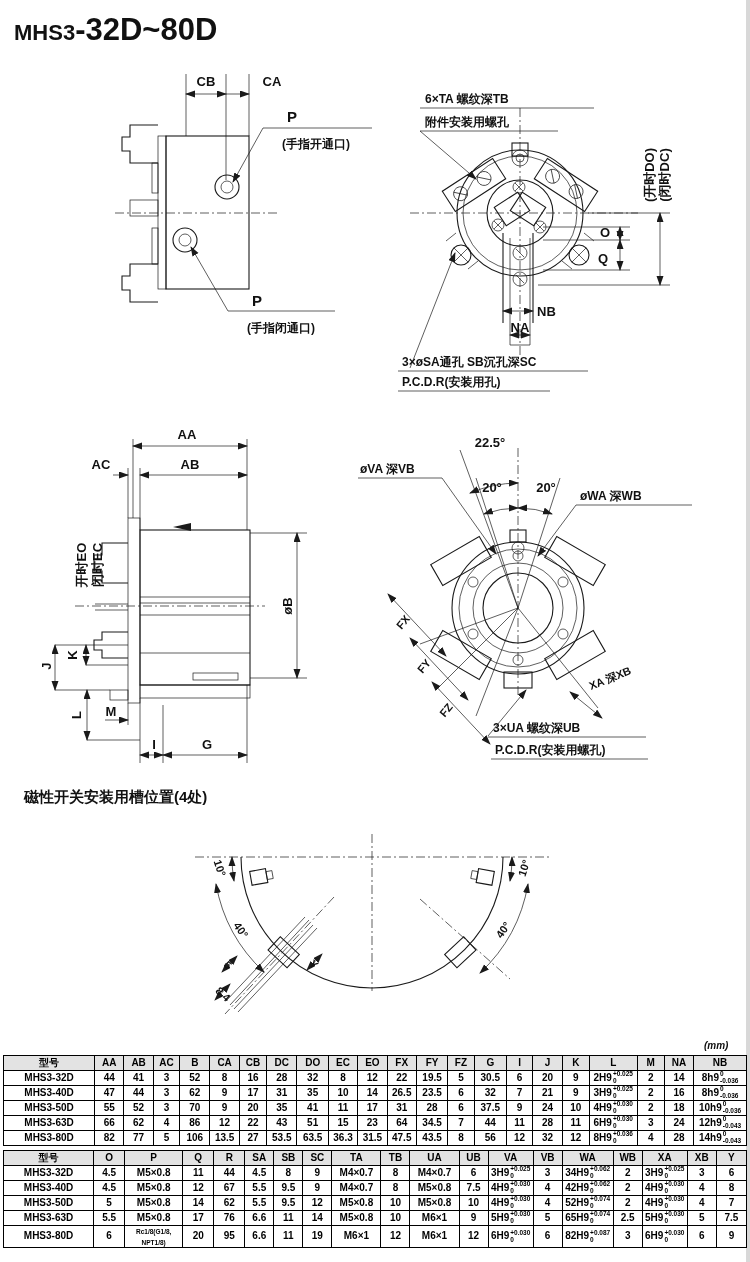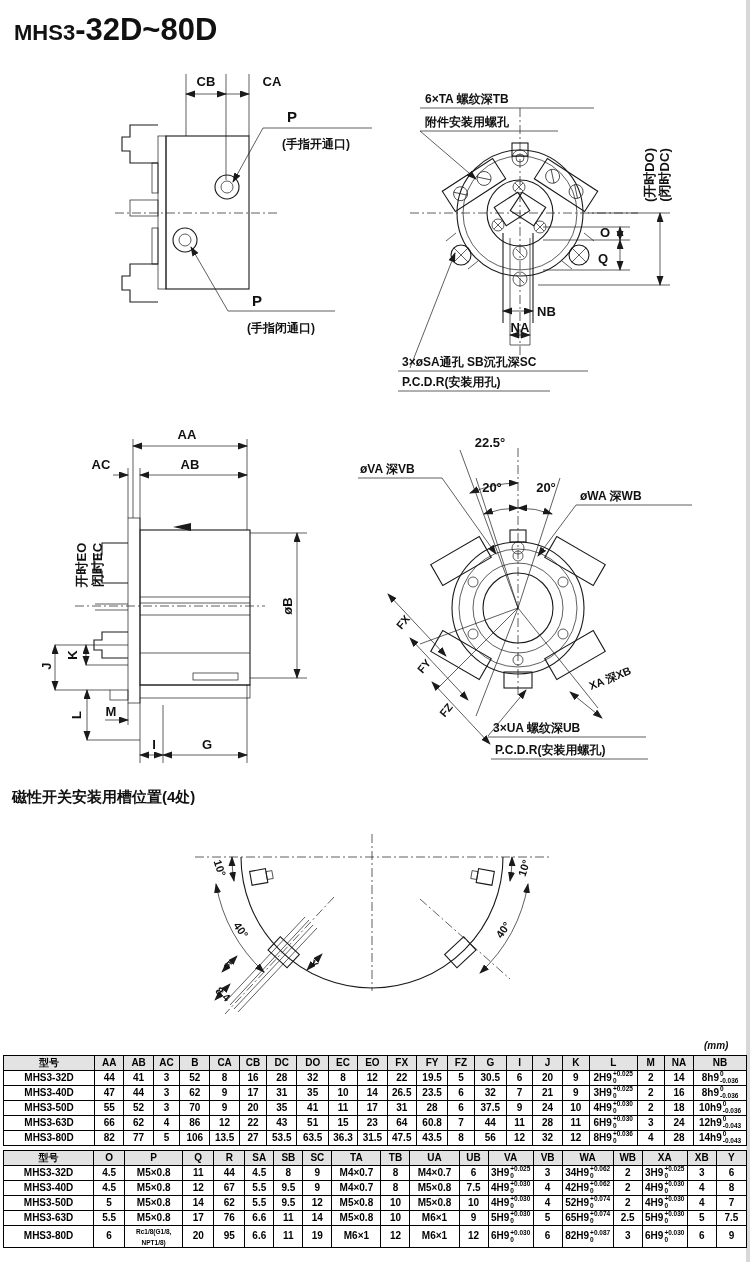--- a/index.html
+++ b/index.html
@@ -2,21 +2,21 @@
 <html><head>
 <meta charset="utf-8">
 <style>
   html,body{margin:0;padding:0;background:#fff;}
   .page{position:relative;width:750px;height:1262px;background:#ffffff;
         font-family:"Liberation Sans",sans-serif;color:#111;overflow:hidden;}
   .edge-strip{position:absolute;top:0;right:0;width:4px;height:100%;background:#d8d8d8;}
   .title{position:absolute;left:14px;top:12px;font-weight:bold;white-space:nowrap;}
   .title .pre{font-size:22px;letter-spacing:0px;}
   .title .main{font-size:31px;}
-  .section-title{position:absolute;left:12px;top:788px;font-size:15px;font-weight:bold;}
+  .section-title{position:absolute;left:24px;top:788px;font-size:15px;font-weight:bold;}
   .unit-note{position:absolute;left:704px;top:1040px;font-size:10px;font-weight:bold;font-style:italic;}
   svg{position:absolute;overflow:visible;}
   svg text{font-family:"Liberation Sans",sans-serif;fill:#111;}
   .dim{font-size:13px;font-weight:bold;}
   .dimS{font-size:11px;font-weight:bold;}
   .note{font-size:12px;font-weight:bold;}
   .ln{stroke:#1a1a1a;stroke-width:1.1;fill:none;}
   .lnT{stroke:#1a1a1a;stroke-width:0.7;fill:none;}
   .cl{stroke:#1a1a1a;stroke-width:0.7;fill:none;stroke-dasharray:9 3 2 3;}
   .fill{fill:#1a1a1a;}
@@ -547,21 +547,21 @@
           <td>62</td>
           <td>4</td>
           <td>86</td>
           <td>12</td>
           <td>22</td>
           <td>43</td>
           <td>51</td>
           <td>15</td>
           <td>23</td>
           <td>64</td>
-          <td>60.8</td>
+          <td>34.5</td>
           <td>7</td>
           <td>44</td>
           <td>11</td>
           <td>28</td>
           <td>11</td>
           <td><span class="tolwrap">
               <span>6H9</span>
               <span class="tolstack">
                 <span>+0.030</span>
                 <span>0</span>

